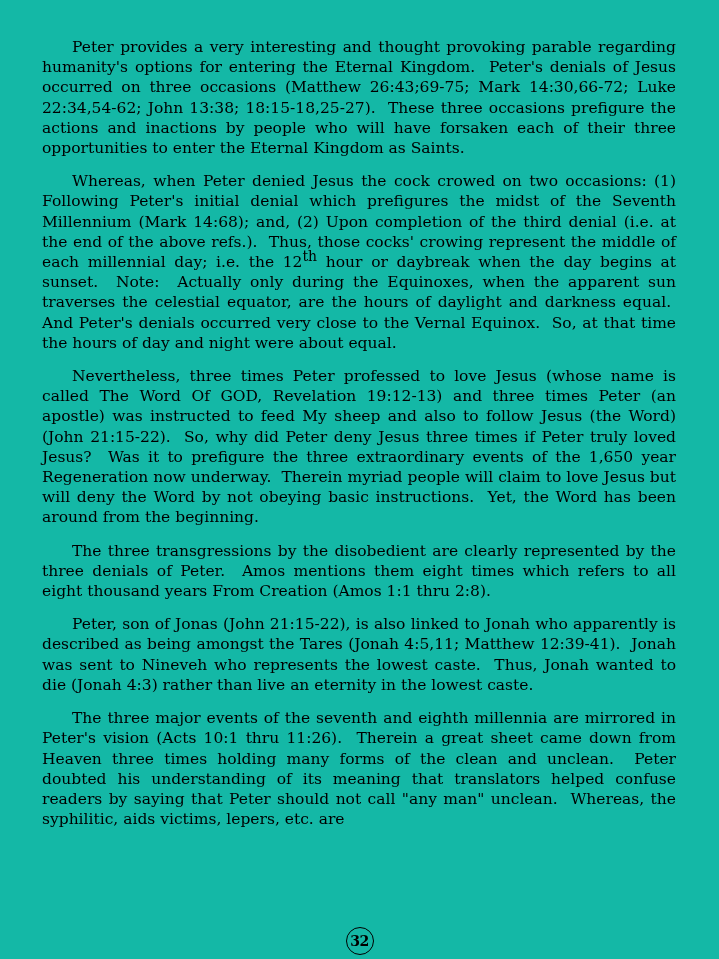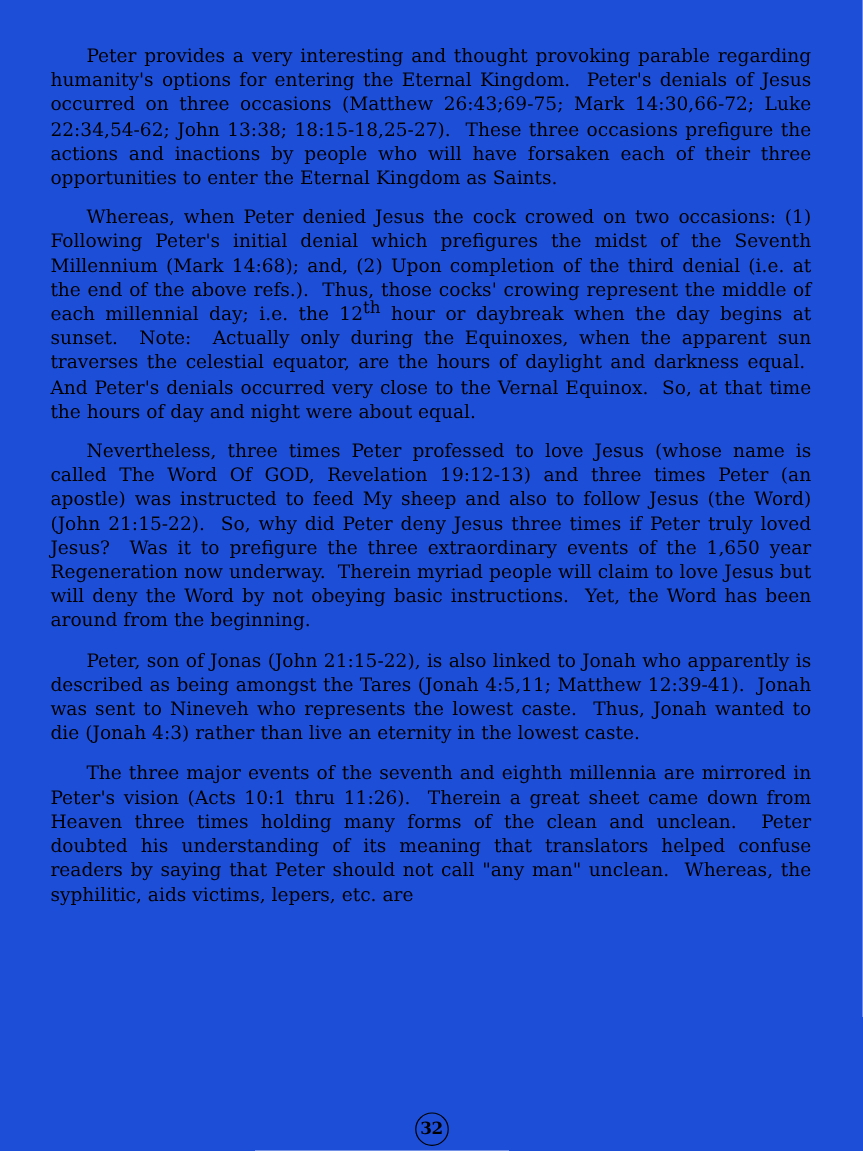--- a/index.html
+++ b/index.html
@@ -4,21 +4,21 @@
 <style>
   html, body {
     margin: 0;
     padding: 0;
     background: #ffffff;
   }
   .page {
     position: relative;
     width: 719px;
     height: 959px;
-    background: #1d4ed8;
+    background: #14b8a6;
     color: #000000;
     font-family: "DejaVu Serif", serif;
     font-size: 15.5px;
     line-height: 20.2px;
     box-sizing: border-box;
     padding: 37px 43px 0 42px;
     overflow: hidden;
   }
   .page p {
     margin: 0 0 13px 0;
@@ -54,20 +54,21 @@
 <body>
 
 <div class="page">
 
   <p><span>Peter provides a very interesting and thought provoking parable regarding humanity's options for entering the Eternal Kingdom.&nbsp; Peter's denials of Jesus occurred on three occasions (Matthew 26:43;69-75; Mark 14:30,66-72; Luke 22:34,54-62; John 13:38; 18:15-18,25-27).&nbsp; These three occasions prefigure the actions and inactions by people who will have forsaken each of their three opportunities to enter the Eternal Kingdom as Saints.</span></p>
 
   <p><span>Whereas, when Peter denied Jesus the cock crowed on two occasions: (1) Following Peter's initial denial which prefigures the midst of the Seventh Millennium (Mark 14:68); and, (2) Upon completion of the third denial (i.e. at the end of the above refs.).&nbsp; Thus, those cocks' crowing represent the middle of each millennial day; i.e. the 12</span><sup>th</sup><span> hour or daybreak when the day begins at sunset.&nbsp; Note:&nbsp; Actually only during the Equinoxes, when the apparent sun traverses the celestial equator, are the hours of daylight and darkness equal.&nbsp; And Peter's denials occurred very close to the Vernal Equinox.&nbsp; So, at that time the hours of day and night were about equal.</span></p>
 
   <p><span>Nevertheless, three times Peter professed to love Jesus (whose name is called The Word Of GOD, Revelation 19:12-13) and three times Peter (an apostle) was instructed to feed My sheep and also to follow Jesus (the Word) (John 21:15-22).&nbsp; So, why did Peter deny Jesus three times if Peter truly loved Jesus?&nbsp; Was it to prefigure the three extraordinary events of the 1,650 year Regeneration now underway.&nbsp; Therein myriad people will claim to love Jesus but will deny the Word by not obeying basic instructions.&nbsp; Yet, the Word has been around from the beginning.</span></p>
 
+  <p><span>The three transgressions by the disobedient are clearly represented by the three denials of Peter.&nbsp; Amos mentions them eight times which refers to all eight thousand years From Creation (Amos 1:1 thru 2:8).</span></p>
 
   <p><span>Peter, son of Jonas (John 21:15-22), is also linked to Jonah who apparently is described as being amongst the Tares (Jonah 4:5,11; Matthew 12:39-41).&nbsp; Jonah was sent to Nineveh who represents the lowest caste.&nbsp; Thus, Jonah wanted to die (Jonah 4:3) rather than live an eternity in the lowest caste.</span></p>
 
   <p><span>The three major events of the seventh and eighth millennia are mirrored in Peter's vision (Acts 10:1 thru 11:26).&nbsp; Therein a great sheet came down from Heaven three times holding many forms of the clean and unclean.&nbsp; Peter doubted his understanding of its meaning that translators helped confuse readers by saying that Peter should not call "any man" unclean.&nbsp; Whereas, the syphilitic, aids victims, lepers, etc. are</span></p>
 
   <div class="page-number-badge">
       <span>32</span>
     </div>
 
 </div>

